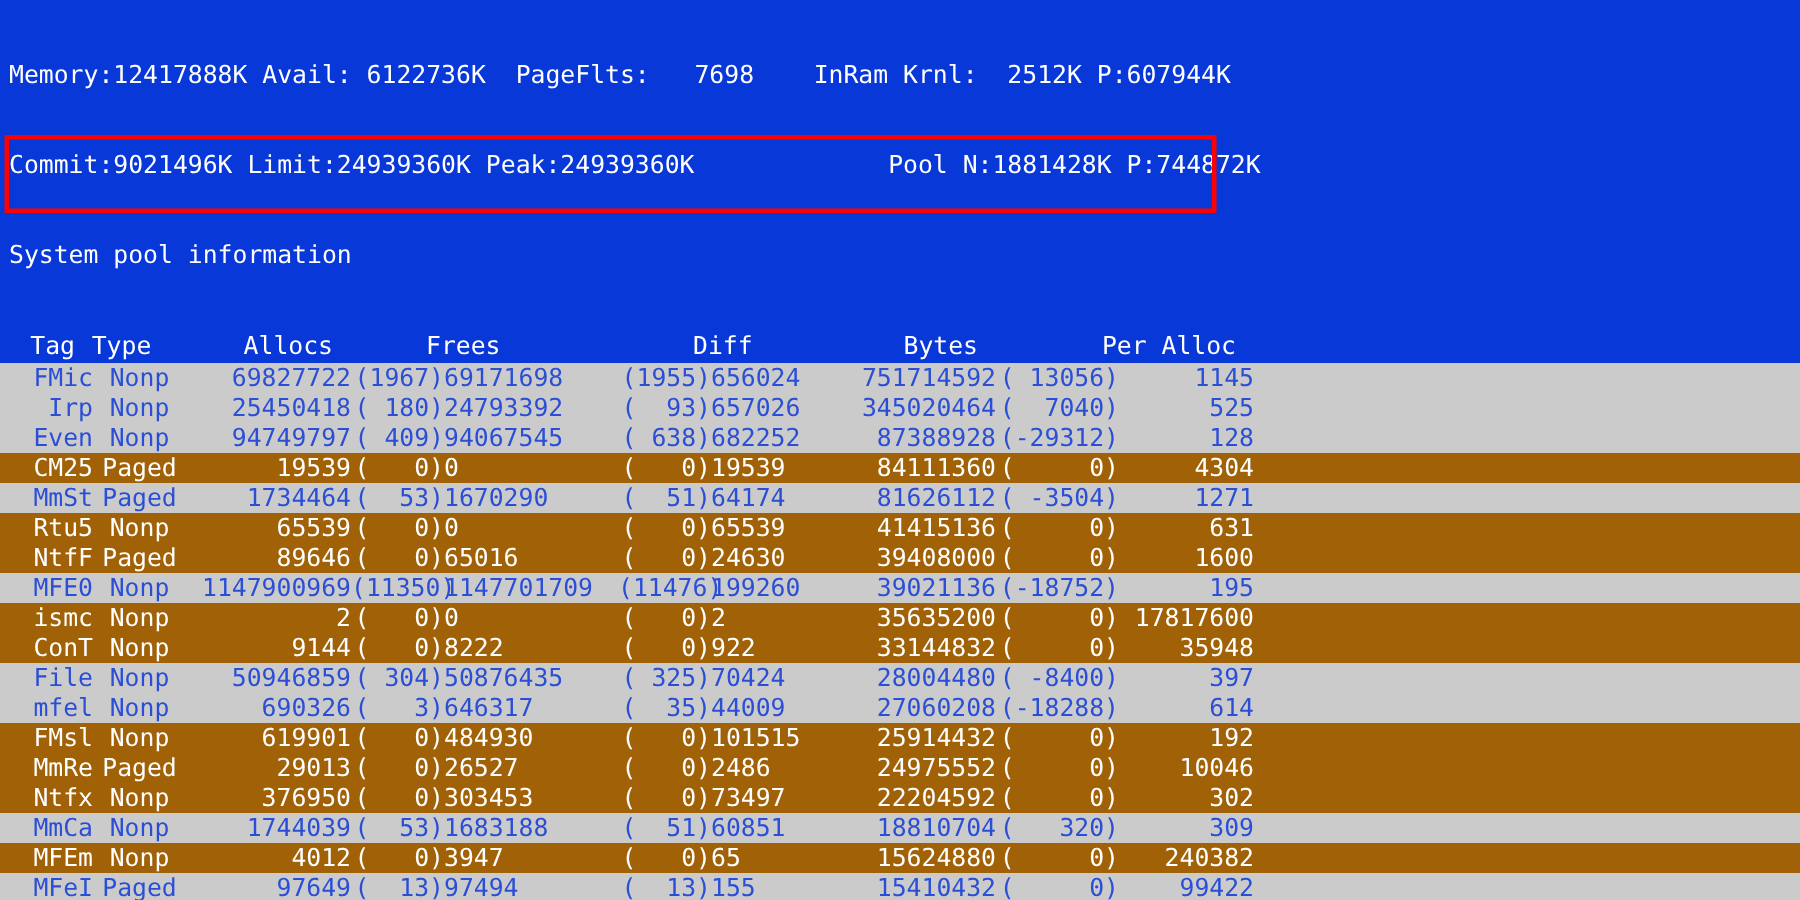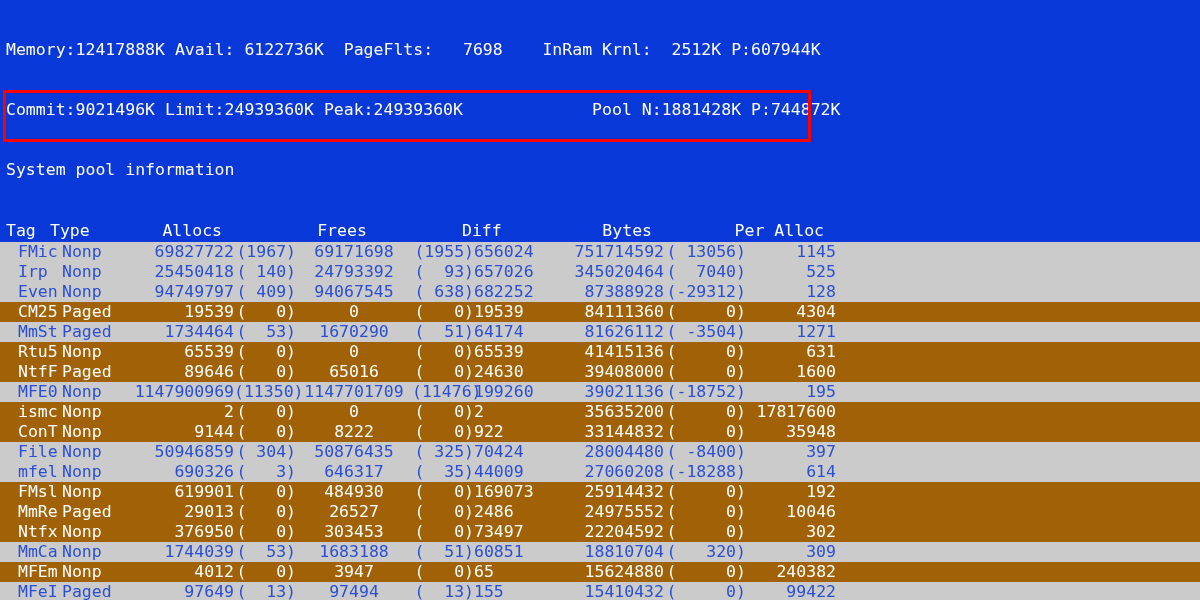--- a/index.html
+++ b/index.html
@@ -52,25 +52,25 @@
     line-height: 20px;
     white-space: pre;
     padding-left: 18px;
     letter-spacing: 0px;
   }
   .row.blue  { background: #a16207; color: #ffffff; }
   .row.gray  { background: #cbcbcb; color: #2a4fd6; }
 
   
   .c { display: inline-block; white-space: pre; }
-  .tag    { width: 44px;  text-align: left;  }
-  .type   { width: 62px;  text-align: left;  }
+  .tag    { width: 44px;  text-align: right;  }
+  .type   { width: 62px;  text-align: center;  }
   .allocs { width: 110px; text-align: right; }
   .ap     { width: 62px;  text-align: right; }
-  .frees  { width: 116px; text-align: center; }
+  .frees  { width: 116px; text-align: left; }
   .fp     { width: 62px;  text-align: right; }
   .diff   { width: 86px;  text-align: left; }
   .bytes  { width: 104px; text-align: right; }
   .bp     { width: 82px;  text-align: right; }
   .per    { width: 90px;  text-align: right; }
 
   
   #highlight {
     position: absolute;
     border: 3px solid #ff0000;
@@ -87,32 +87,32 @@
   <div class="hdr">
     <div class="hdr-line">Memory:12417888K Avail: 6122736K  PageFlts:   7698    InRam Krnl:  2512K P:607944K</div>
     <div class="hdr-line">Commit:9021496K Limit:24939360K Peak:24939360K             Pool N:1881428K P:744872K</div>
     <div class="hdr-line">System pool information</div>
   </div>
 
   <div class="colhdr"><span class="c tag">Tag</span><span class="c type">Type</span><span class="c allocs">Allocs</span><span class="c ap"></span><span class="c frees">Frees</span><span class="c fp"></span><span class="c diff">Diff</span><span class="c bytes">Bytes</span><span class="c bp"></span><span class="c per">Per Alloc</span></div>
 
   <div id="rows">
       <div class="row gray"><span class="c tag">FMic</span><span class="c type">Nonp</span><span class="c allocs">69827722</span><span class="c ap">(1967)</span><span class="c frees">69171698</span><span class="c fp">(1955)</span><span class="c diff">656024</span><span class="c bytes">751714592</span><span class="c bp">( 13056)</span><span class="c per">1145</span></div>
-      <div class="row gray"><span class="c tag">Irp</span><span class="c type">Nonp</span><span class="c allocs">25450418</span><span class="c ap">( 140)</span><span class="c frees">24793392</span><span class="c fp">(  93)</span><span class="c diff">657026</span><span class="c bytes">345020464</span><span class="c bp">(  7040)</span><span class="c per">525</span></div>
+      <div class="row gray"><span class="c tag">Irp</span><span class="c type">Nonp</span><span class="c allocs">25450418</span><span class="c ap">( 180)</span><span class="c frees">24793392</span><span class="c fp">(  93)</span><span class="c diff">657026</span><span class="c bytes">345020464</span><span class="c bp">(  7040)</span><span class="c per">525</span></div>
       <div class="row gray"><span class="c tag">Even</span><span class="c type">Nonp</span><span class="c allocs">94749797</span><span class="c ap">( 409)</span><span class="c frees">94067545</span><span class="c fp">( 638)</span><span class="c diff">682252</span><span class="c bytes">87388928</span><span class="c bp">(-29312)</span><span class="c per">128</span></div>
       <div class="row blue"><span class="c tag">CM25</span><span class="c type">Paged</span><span class="c allocs">19539</span><span class="c ap">(   0)</span><span class="c frees">0</span><span class="c fp">(   0)</span><span class="c diff">19539</span><span class="c bytes">84111360</span><span class="c bp">(     0)</span><span class="c per">4304</span></div>
       <div class="row gray"><span class="c tag">MmSt</span><span class="c type">Paged</span><span class="c allocs">1734464</span><span class="c ap">(  53)</span><span class="c frees">1670290</span><span class="c fp">(  51)</span><span class="c diff">64174</span><span class="c bytes">81626112</span><span class="c bp">( -3504)</span><span class="c per">1271</span></div>
       <div class="row blue"><span class="c tag">Rtu5</span><span class="c type">Nonp</span><span class="c allocs">65539</span><span class="c ap">(   0)</span><span class="c frees">0</span><span class="c fp">(   0)</span><span class="c diff">65539</span><span class="c bytes">41415136</span><span class="c bp">(     0)</span><span class="c per">631</span></div>
       <div class="row blue"><span class="c tag">NtfF</span><span class="c type">Paged</span><span class="c allocs">89646</span><span class="c ap">(   0)</span><span class="c frees">65016</span><span class="c fp">(   0)</span><span class="c diff">24630</span><span class="c bytes">39408000</span><span class="c bp">(     0)</span><span class="c per">1600</span></div>
       <div class="row gray"><span class="c tag">MFE0</span><span class="c type">Nonp</span><span class="c allocs">1147900969</span><span class="c ap">(11350)</span><span class="c frees">1147701709</span><span class="c fp">(11476)</span><span class="c diff">199260</span><span class="c bytes">39021136</span><span class="c bp">(-18752)</span><span class="c per">195</span></div>
       <div class="row blue"><span class="c tag">ismc</span><span class="c type">Nonp</span><span class="c allocs">2</span><span class="c ap">(   0)</span><span class="c frees">0</span><span class="c fp">(   0)</span><span class="c diff">2</span><span class="c bytes">35635200</span><span class="c bp">(     0)</span><span class="c per">17817600</span></div>
       <div class="row blue"><span class="c tag">ConT</span><span class="c type">Nonp</span><span class="c allocs">9144</span><span class="c ap">(   0)</span><span class="c frees">8222</span><span class="c fp">(   0)</span><span class="c diff">922</span><span class="c bytes">33144832</span><span class="c bp">(     0)</span><span class="c per">35948</span></div>
       <div class="row gray"><span class="c tag">File</span><span class="c type">Nonp</span><span class="c allocs">50946859</span><span class="c ap">( 304)</span><span class="c frees">50876435</span><span class="c fp">( 325)</span><span class="c diff">70424</span><span class="c bytes">28004480</span><span class="c bp">( -8400)</span><span class="c per">397</span></div>
       <div class="row gray"><span class="c tag">mfel</span><span class="c type">Nonp</span><span class="c allocs">690326</span><span class="c ap">(   3)</span><span class="c frees">646317</span><span class="c fp">(  35)</span><span class="c diff">44009</span><span class="c bytes">27060208</span><span class="c bp">(-18288)</span><span class="c per">614</span></div>
-      <div class="row blue"><span class="c tag">FMsl</span><span class="c type">Nonp</span><span class="c allocs">619901</span><span class="c ap">(   0)</span><span class="c frees">484930</span><span class="c fp">(   0)</span><span class="c diff">169073</span><span class="c bytes">25914432</span><span class="c bp">(     0)</span><span class="c per">192</span></div>
+      <div class="row blue"><span class="c tag">FMsl</span><span class="c type">Nonp</span><span class="c allocs">619901</span><span class="c ap">(   0)</span><span class="c frees">484930</span><span class="c fp">(   0)</span><span class="c diff">101515</span><span class="c bytes">25914432</span><span class="c bp">(     0)</span><span class="c per">192</span></div>
       <div class="row blue"><span class="c tag">MmRe</span><span class="c type">Paged</span><span class="c allocs">29013</span><span class="c ap">(   0)</span><span class="c frees">26527</span><span class="c fp">(   0)</span><span class="c diff">2486</span><span class="c bytes">24975552</span><span class="c bp">(     0)</span><span class="c per">10046</span></div>
       <div class="row blue"><span class="c tag">Ntfx</span><span class="c type">Nonp</span><span class="c allocs">376950</span><span class="c ap">(   0)</span><span class="c frees">303453</span><span class="c fp">(   0)</span><span class="c diff">73497</span><span class="c bytes">22204592</span><span class="c bp">(     0)</span><span class="c per">302</span></div>
       <div class="row gray"><span class="c tag">MmCa</span><span class="c type">Nonp</span><span class="c allocs">1744039</span><span class="c ap">(  53)</span><span class="c frees">1683188</span><span class="c fp">(  51)</span><span class="c diff">60851</span><span class="c bytes">18810704</span><span class="c bp">(   320)</span><span class="c per">309</span></div>
       <div class="row blue"><span class="c tag">MFEm</span><span class="c type">Nonp</span><span class="c allocs">4012</span><span class="c ap">(   0)</span><span class="c frees">3947</span><span class="c fp">(   0)</span><span class="c diff">65</span><span class="c bytes">15624880</span><span class="c bp">(     0)</span><span class="c per">240382</span></div>
       <div class="row gray"><span class="c tag">MFeI</span><span class="c type">Paged</span><span class="c allocs">97649</span><span class="c ap">(  13)</span><span class="c frees">97494</span><span class="c fp">(  13)</span><span class="c diff">155</span><span class="c bytes">15410432</span><span class="c bp">(     0)</span><span class="c per">99422</span></div>
     </div>
 
   <div id="highlight" style="left: 3px; top: 90px; width: 808px; height: 52px; border-color: rgb(255, 0, 0);"></div>
 
 </div>

